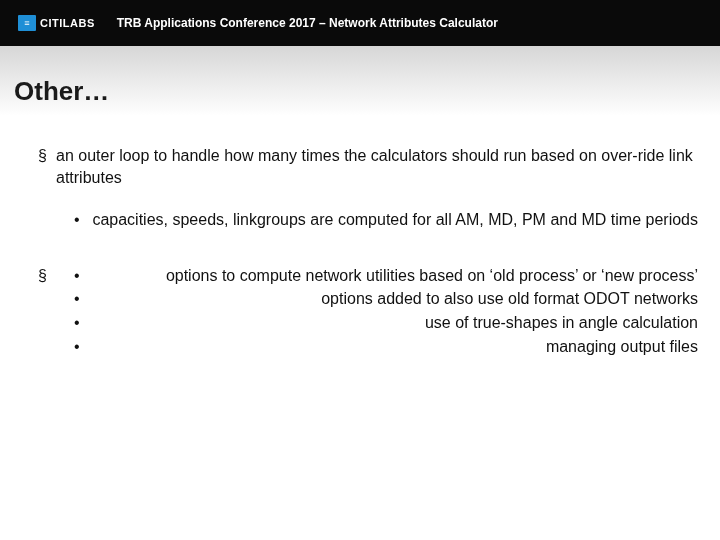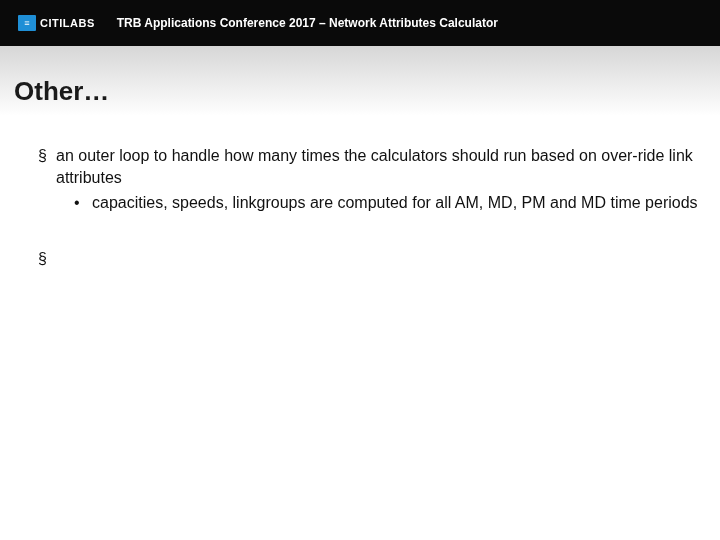--- a/index.html
+++ b/index.html
@@ -9,21 +9,21 @@
   .logo { display: flex; align-items: center; margin-left: 18px; }
   .logo-mark { background: #1f8fd6; color: #fff; width: 18px; height: 16px; display: flex; align-items: center; justify-content: center; font-size: 9px; font-weight: bold; border-radius: 1px; margin-right: 4px; }
   .logo-text { color: #fff; font-size: 11px; font-weight: bold; letter-spacing: 0.5px; }
   .header-title { color: #fff; font-size: 12px; font-weight: bold; margin-left: 22px; }
   .bg-fade { position: absolute; top: 46px; left: 0; width: 100%; height: 70px; background: linear-gradient(to bottom, rgba(30,30,30,0.18), rgba(255,255,255,0)); pointer-events: none; }
   .content { position: relative; padding: 30px 22px 0 20px; }
   .title { font-size: 26px; font-weight: bold; color: #1a1a1a; margin-bottom: 38px; margin-left: -6px; }
   ul.top { list-style: none; padding-left: 18px; }
   ul.top > li { position: relative; padding-left: 18px; font-size: 16px; line-height: 1.35; margin-bottom: 34px; }
   ul.top > li::before { content: "§"; position: absolute; left: 0; top: 0; color: #111; font-size: 16px; }
-  ul.sub { list-style: none; padding-left: 18px; margin-top: 4px; }
+  ul.sub { list-style: none; padding-left: 18px; margin-top: 21px; text-align: right; }
   ul.sub > li { position: relative; padding-left: 18px; font-size: 16px; line-height: 1.35; margin-top: 2px; }
   ul.sub > li::before { content: "•"; position: absolute; left: 0; top: 0; color: #111; font-size: 16px; }
   .paren { font-size: 11px; }
 </style>
 </head>
 <body>
 
 <div class="slide">
 
   <div class="header-bar">
@@ -42,19 +42,25 @@
     <ul class="top">
 
       <li>
         <span>an outer loop to handle how many times the calculators should run based on over-ride link attributes</span>
         <ul class="sub">
           <li>capacities, speeds, linkgroups are computed for all AM, MD, PM and MD time periods</li>
         </ul>
       </li>
 
       <li>
+        <ul class="sub">
+          <li>options to compute network utilities based on ‘old process’ or ‘new process’</li>
+          <li>options added to also use old format ODOT networks</li>
+          <li>use of true-shapes in angle calculation</li>
+          <li>managing output files</li>
+        </ul>
       </li>
 
 
     </ul>
   </div>
 
 </div>
 
 </body></html>

